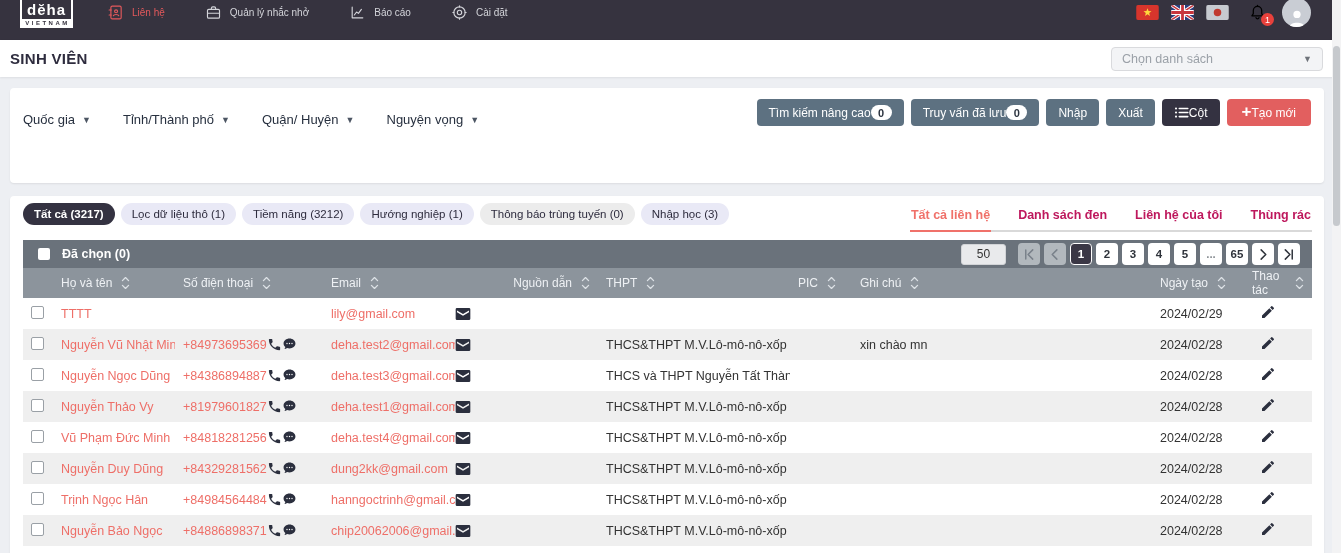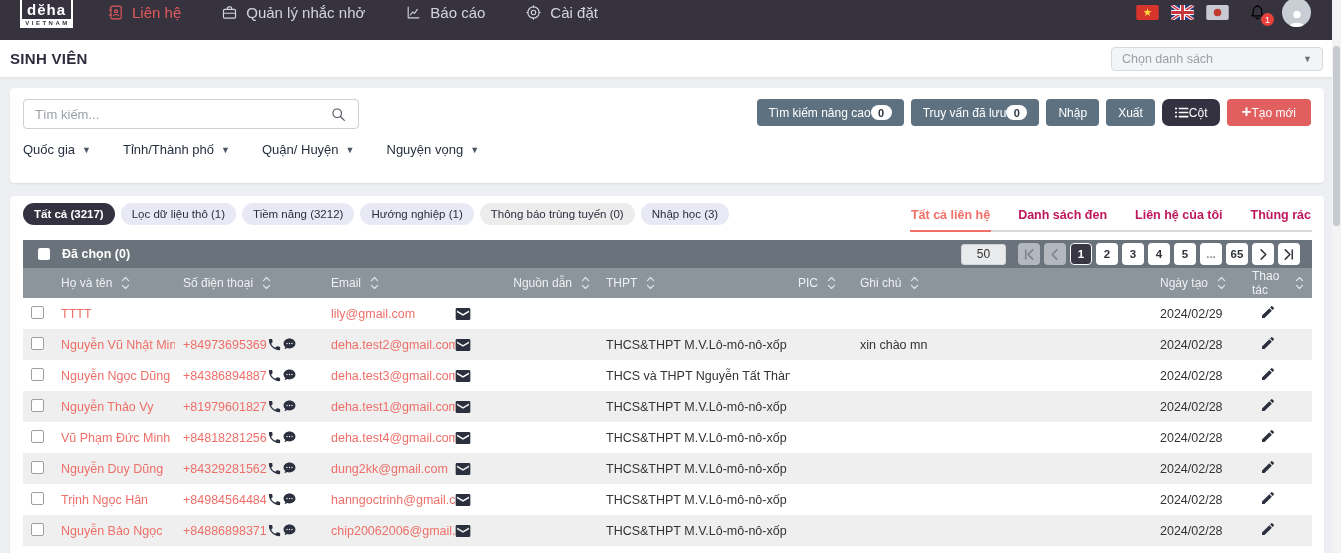--- a/index.html
+++ b/index.html
@@ -20,21 +20,21 @@
   .logo-main {
     border: 2px solid #fff; border-bottom: none; color: #fff;
     font-weight: bold; font-size: 15px; text-align: center;
     padding: 0 5px; letter-spacing: 1px; line-height: 19px;
   }
   .logo-sub {
     background: #fff; color: #36333f; font-size: 6px; font-weight: bold;
     letter-spacing: 2.5px; text-align: center; padding: 1.5px 0 1.5px 2px;
   }
   .menu { display: flex; gap: 40px; margin-left: 34px; }
-  .menu-item { display: flex; align-items: center; gap: 8px; color: #d4d5da; font-size: 15px; cursor: pointer; }
+  .menu-item { display: flex; align-items: center; gap: 8px; color: #d4d5da; font-size: 10px; cursor: pointer; }
   .menu-item.active { color: #e4595c; }
   .nav-right { margin-left: auto; display: flex; align-items: center; gap: 15px; padding-right: 8px; }
   .flag { width: 23px; height: 15px; border-radius: 2px; overflow: hidden; cursor: pointer; }
   .bell-wrap { position: relative; cursor: pointer; margin-left: 4px; }
   .bell-badge {
     position: absolute; right: -7px; bottom: -4px; min-width: 13px; height: 13px;
     background: #e8413c; color: #fff; border-radius: 50%; font-size: 9px;
     display: flex; align-items: center; justify-content: center; padding: 0 2px;
   }
   .avatar {
@@ -72,21 +72,21 @@
   .filters { display: flex; gap: 32px; margin-top: 13px; }
   .filter { display: flex; align-items: center; gap: 7px; font-size: 13px; color: #27303f; cursor: pointer; }
   .filter .caret { font-size: 9px; color: #4c5563; }
   .actions { position: absolute; right: 13px; top: 11px; display: flex; gap: 7px; }
   .btn {
     height: 27px; border: none; border-radius: 4px; padding: 0 12px; font-size: 12px;
     color: #fff; display: flex; align-items: center; gap: 0; cursor: pointer;
     font-family: inherit;
   }
   .btn-slate { background: #5d7181; }
-  .btn-dark { background: #343241; border-radius: 7px; }
+  .btn-dark { background: #343241; }
   .btn-red { background: #e25f5f; padding: 0 15px; }
   .btn .badge { background: #fff; color: #2c3440; border-radius: 9px; padding: 1.5px 7.5px; font-size: 11px; font-weight: bold; }
   .btn .plus { font-size: 17px; font-weight: bold; line-height: 1; margin-top: -2px; }
 
   
   .card2 {
     position: absolute; left: 10px; right: 17px; top: 196px; bottom: -4px;
     background: #fff; border-radius: 4px 4px 0 0; box-shadow: 0 1px 2px rgba(0,0,0,.08);
   }
   .segments { display: flex; gap: 6px; padding: 7px 13px 0; }
@@ -229,29 +229,20 @@
 
 <div class="titlebar">
   <div class="page-title">SINH VIÊN</div>
   <div class="list-select">
     <span>Chọn danh sách</span>
     <span class="caret">▼</span>
   </div>
 </div>
 
 <div class="card1">
-  <div class="search-box">
-    <input type="text" placeholder="Tìm kiếm..." style="">
-    <span class="ic search-ic">
-        <svg xmlns="http://www.w3.org/2000/svg" fill="none" stroke="currentColor" stroke-width="1.6" stroke-linecap="round" stroke-linejoin="round" width="17" height="17" viewBox="0 0 24 24">
-          <circle cx="10.2" cy="10.2" r="6"></circle>
-          <path d="M14.8 14.8l5.4 5.4"></path>
-        </svg>
-      </span>
-  </div>
   <div class="filters" id="filters">
       <div class="filter">
         <span>Quốc gia</span>
         <span class="caret">▼</span>
       </div>
       <div class="filter">
         <span>Tỉnh/Thành phố</span>
         <span class="caret">▼</span>
       </div>
       <div class="filter">

